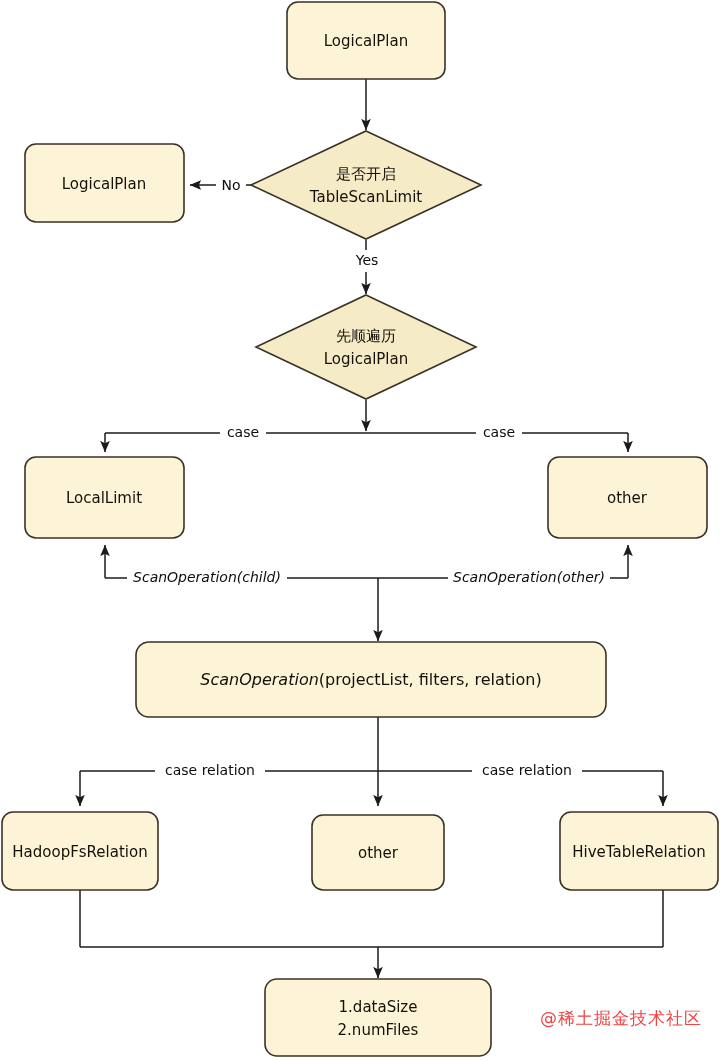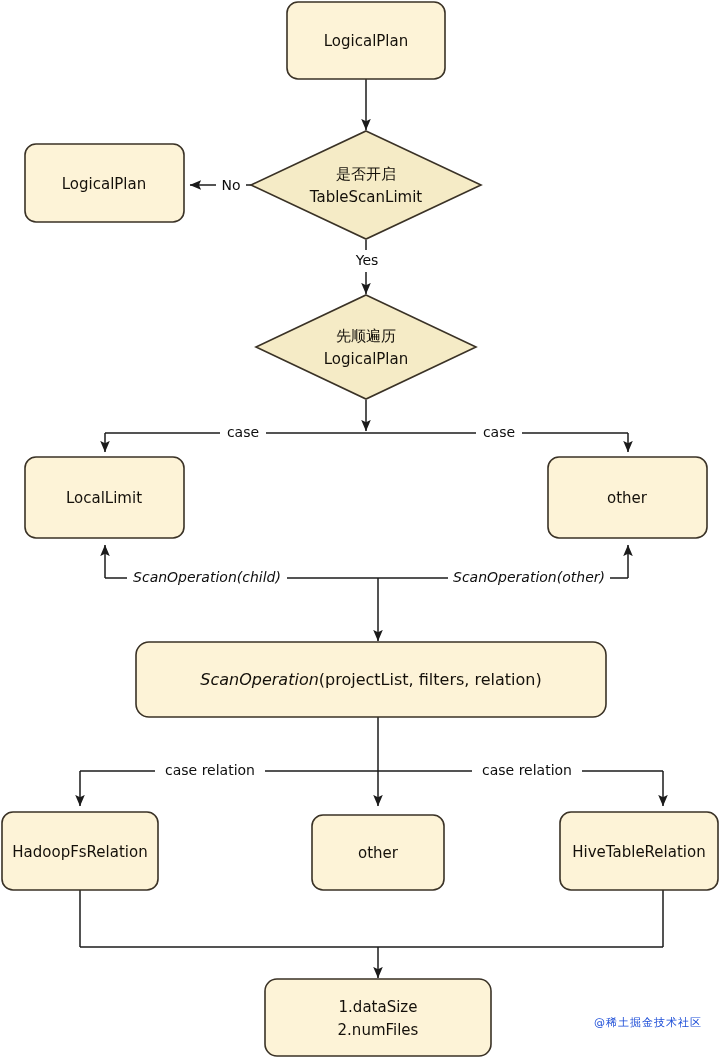--- a/index.html
+++ b/index.html
@@ -63,22 +63,22 @@
     fill: #ffffff;
   }
   .mono-italic {
     font-style: italic;
   }
   .watermark {
     position: absolute;
     right: 18px;
     bottom: 30px;
     font-family: "DejaVu Sans", sans-serif;
-    font-size: 11px;
-    color: #1d4ed8;
+    font-size: 17px;
+    color: #ef4444;
     letter-spacing: 1px;
     user-select: none;
   }
 </style>
 </head>
 <body>
 
 <div id="flow-root">
 
   <svg id="flow-svg" viewBox="0 0 720 1060">

